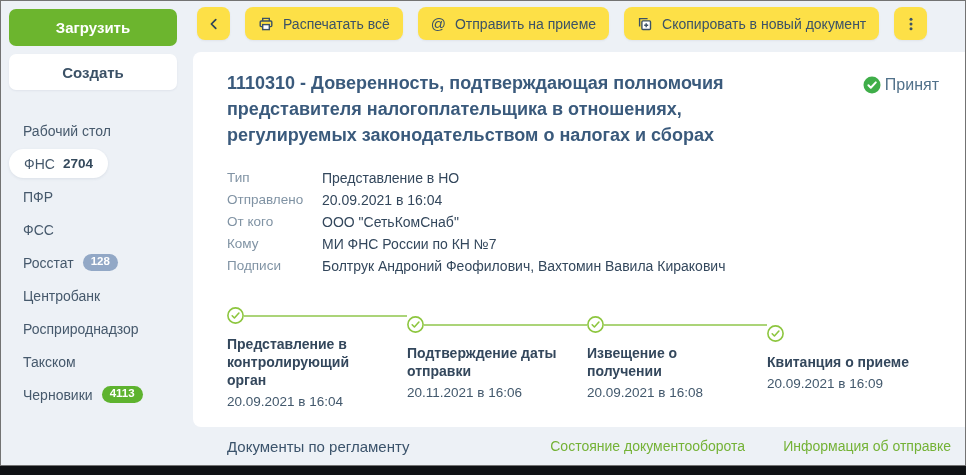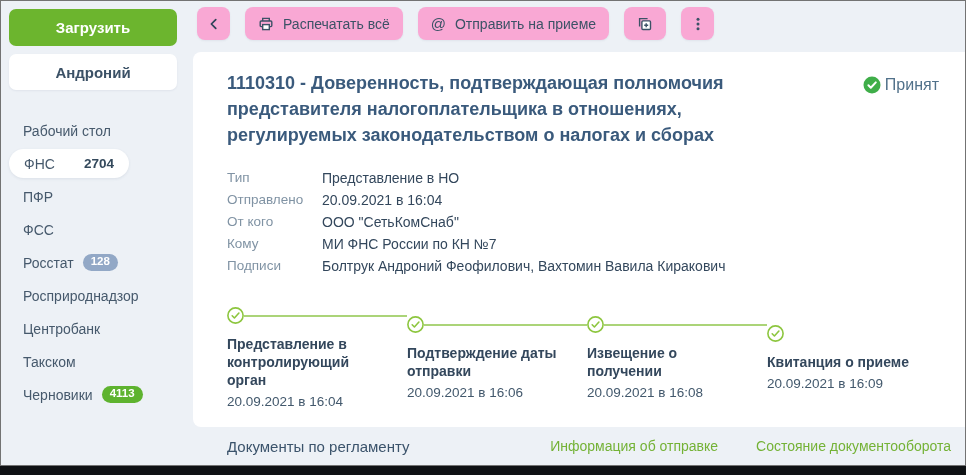--- a/index.html
+++ b/index.html
@@ -21,36 +21,36 @@
     background:#fff; color:#3b5166; font-weight:bold; font-size:15px;
     border:none; border-radius:7px; cursor:pointer; font-family:inherit;
     box-shadow:0 1px 2px rgba(60,80,110,.08);
   }
   .nav { margin-top:24px; }
   .nav-item {
     height:33px; display:flex; align-items:center;
     padding-left:18px; font-size:14px; color:#46596c; cursor:pointer;
   }
   .nav-item .pill {
-    display:inline-flex; align-items:center; gap:29px;
+    display:inline-flex; align-items:center; gap:8px;
     background:#fff; border-radius:15px; height:29px; padding:0 15px;
     margin-left:-14px; box-shadow:0 1px 3px rgba(60,80,110,.10);
   }
   .pill .count { font-weight:bold; font-size:13.5px; color:#34495c; }
   .badge {
     margin-left:9px; color:#fff; font-weight:bold; font-size:11.5px;
     border-radius:10px; padding:2px 8px 3px; line-height:1;
   }
   .badge.blue  { background:#92a8c6; }
   .badge.green { background:#5eb32f; }
   
   .main { flex:1; display:flex; flex-direction:column; min-width:0; }
   .toolbar { height:51px; flex:none; display:flex; align-items:flex-start; padding:6px 0 0 4px; gap:15px; }
   .tbtn {
-    height:33px; background:#f9a8d4; border:none; border-radius:8px;
+    height:33px; background:#fde047; border:none; border-radius:8px;
     display:flex; align-items:center; gap:9px; padding:0 13px;
     font-family:inherit; font-size:14px; color:#3c5266; cursor:pointer;
     box-shadow:0 1px 2px rgba(60,80,110,.08);
   }
   .tbtn.square { width:33px; justify-content:center; padding:0; }
   .at-glyph { font-size:15px; color:#3c5266; }
   
   .card {
     flex:1; background:#fff; border-radius:8px 0 0 8px;
     padding:18px 20px 0 34px; overflow:hidden;
@@ -84,21 +84,21 @@
   .footer-title { flex:1; font-size:15px; color:#3b536b; }
   .footer .flink { color:#74b236; font-size:14px; text-decoration:none; margin-left:38px; cursor:pointer; }
 </style>
 </head>
 <body>
 
 <div class="screen">
 
   <div class="sidebar">
     <button class="btn-upload">Загрузить</button>
-    <button class="btn-create">Андроний</button>
+    <button class="btn-create">Создать</button>
 
     <div class="nav">
       <div class="nav-item">
         <span>Рабочий стол</span>
       </div>
       <div class="nav-item">
         <span class="pill">
           <span>ФНС</span>
           <span class="count">2704</span>
         </span>
@@ -107,24 +107,24 @@
         <span>ПФР</span>
       </div>
       <div class="nav-item">
         <span>ФСС</span>
       </div>
       <div class="nav-item">
         <span>Росстат</span>
         <span class="badge blue">128</span>
       </div>
       <div class="nav-item">
+        <span>Центробанк</span>
+      </div>
+      <div class="nav-item">
         <span>Росприроднадзор</span>
-      </div>
-      <div class="nav-item">
-        <span>Центробанк</span>
       </div>
       <div class="nav-item">
         <span>Такском</span>
       </div>
       <div class="nav-item">
         <span>Черновики</span>
         <span class="badge green">4113</span>
       </div>
     </div>
   </div>
@@ -148,20 +148,21 @@
       <button class="tbtn">
         <span class="at-glyph">@</span>
         <span>Отправить на приеме</span>
       </button>
       <button class="tbtn">
         <svg width="16" height="16" viewBox="0 0 16 16">
           <path d="M2.6 10.6 V2.6 H10.6" fill="none" stroke="#3c5266" stroke-width="1.4"></path>
           <rect x="4.9" y="4.9" width="8.6" height="8.6" rx="1" fill="#fff" stroke="#3c5266" stroke-width="1.4"></rect>
           <path d="M9.2 7.2v4 M7.2 9.2h4" stroke="#3c5266" stroke-width="1.4"></path>
         </svg>
+        <span>Скопировать в новый документ</span>
       </button>
       <button class="tbtn square">
         <svg width="14" height="16" viewBox="0 0 14 16">
           <circle cx="7" cy="3.2" r="1.5" fill="#3c5266"></circle>
           <circle cx="7" cy="8" r="1.5" fill="#3c5266"></circle>
           <circle cx="7" cy="12.8" r="1.5" fill="#3c5266"></circle>
         </svg>
       </button>
     </div>
 
@@ -214,21 +215,21 @@
         </div>
         <div class="tcol">
           <div class="ticon-row">
             <svg width="17" height="17" viewBox="0 0 17 17">
               <circle cx="8.5" cy="8.5" r="7.6" fill="#fff" stroke="#8dc63f" stroke-width="1.6"></circle>
               <path d="M5.2 8.8 l2.2 2.2 L11.9 6" fill="none" stroke="#8dc63f" stroke-width="1.6" stroke-linecap="round" stroke-linejoin="round"></path>
             </svg>
             <div class="tline"></div>
           </div>
           <div class="ttitle">Подтверждение даты отправки</div>
-          <div class="tdate">20.09.2021 в 16:06</div>
+          <div class="tdate">20.11.2021 в 16:06</div>
         </div>
         <div class="tcol">
           <div class="ticon-row">
             <svg width="17" height="17" viewBox="0 0 17 17">
               <circle cx="8.5" cy="8.5" r="7.6" fill="#fff" stroke="#8dc63f" stroke-width="1.6"></circle>
               <path d="M5.2 8.8 l2.2 2.2 L11.9 6" fill="none" stroke="#8dc63f" stroke-width="1.6" stroke-linecap="round" stroke-linejoin="round"></path>
             </svg>
             <div class="tline"></div>
           </div>
           <div class="ttitle">Извещение о получении</div>
@@ -242,18 +243,18 @@
             </svg>
           </div>
           <div class="ttitle">Квитанция о приеме</div>
           <div class="tdate">20.09.2021 в 16:09</div>
         </div>
       </div>
     </div>
 
     <div class="footer">
       <div class="footer-title">Документы по регламенту</div>
+      <a class="flink">Состояние документооборота</a>
       <a class="flink">Информация об отправке</a>
-      <a class="flink">Состояние документооборота</a>
     </div>
 
   </div>
 </div>
 
 </body></html>

